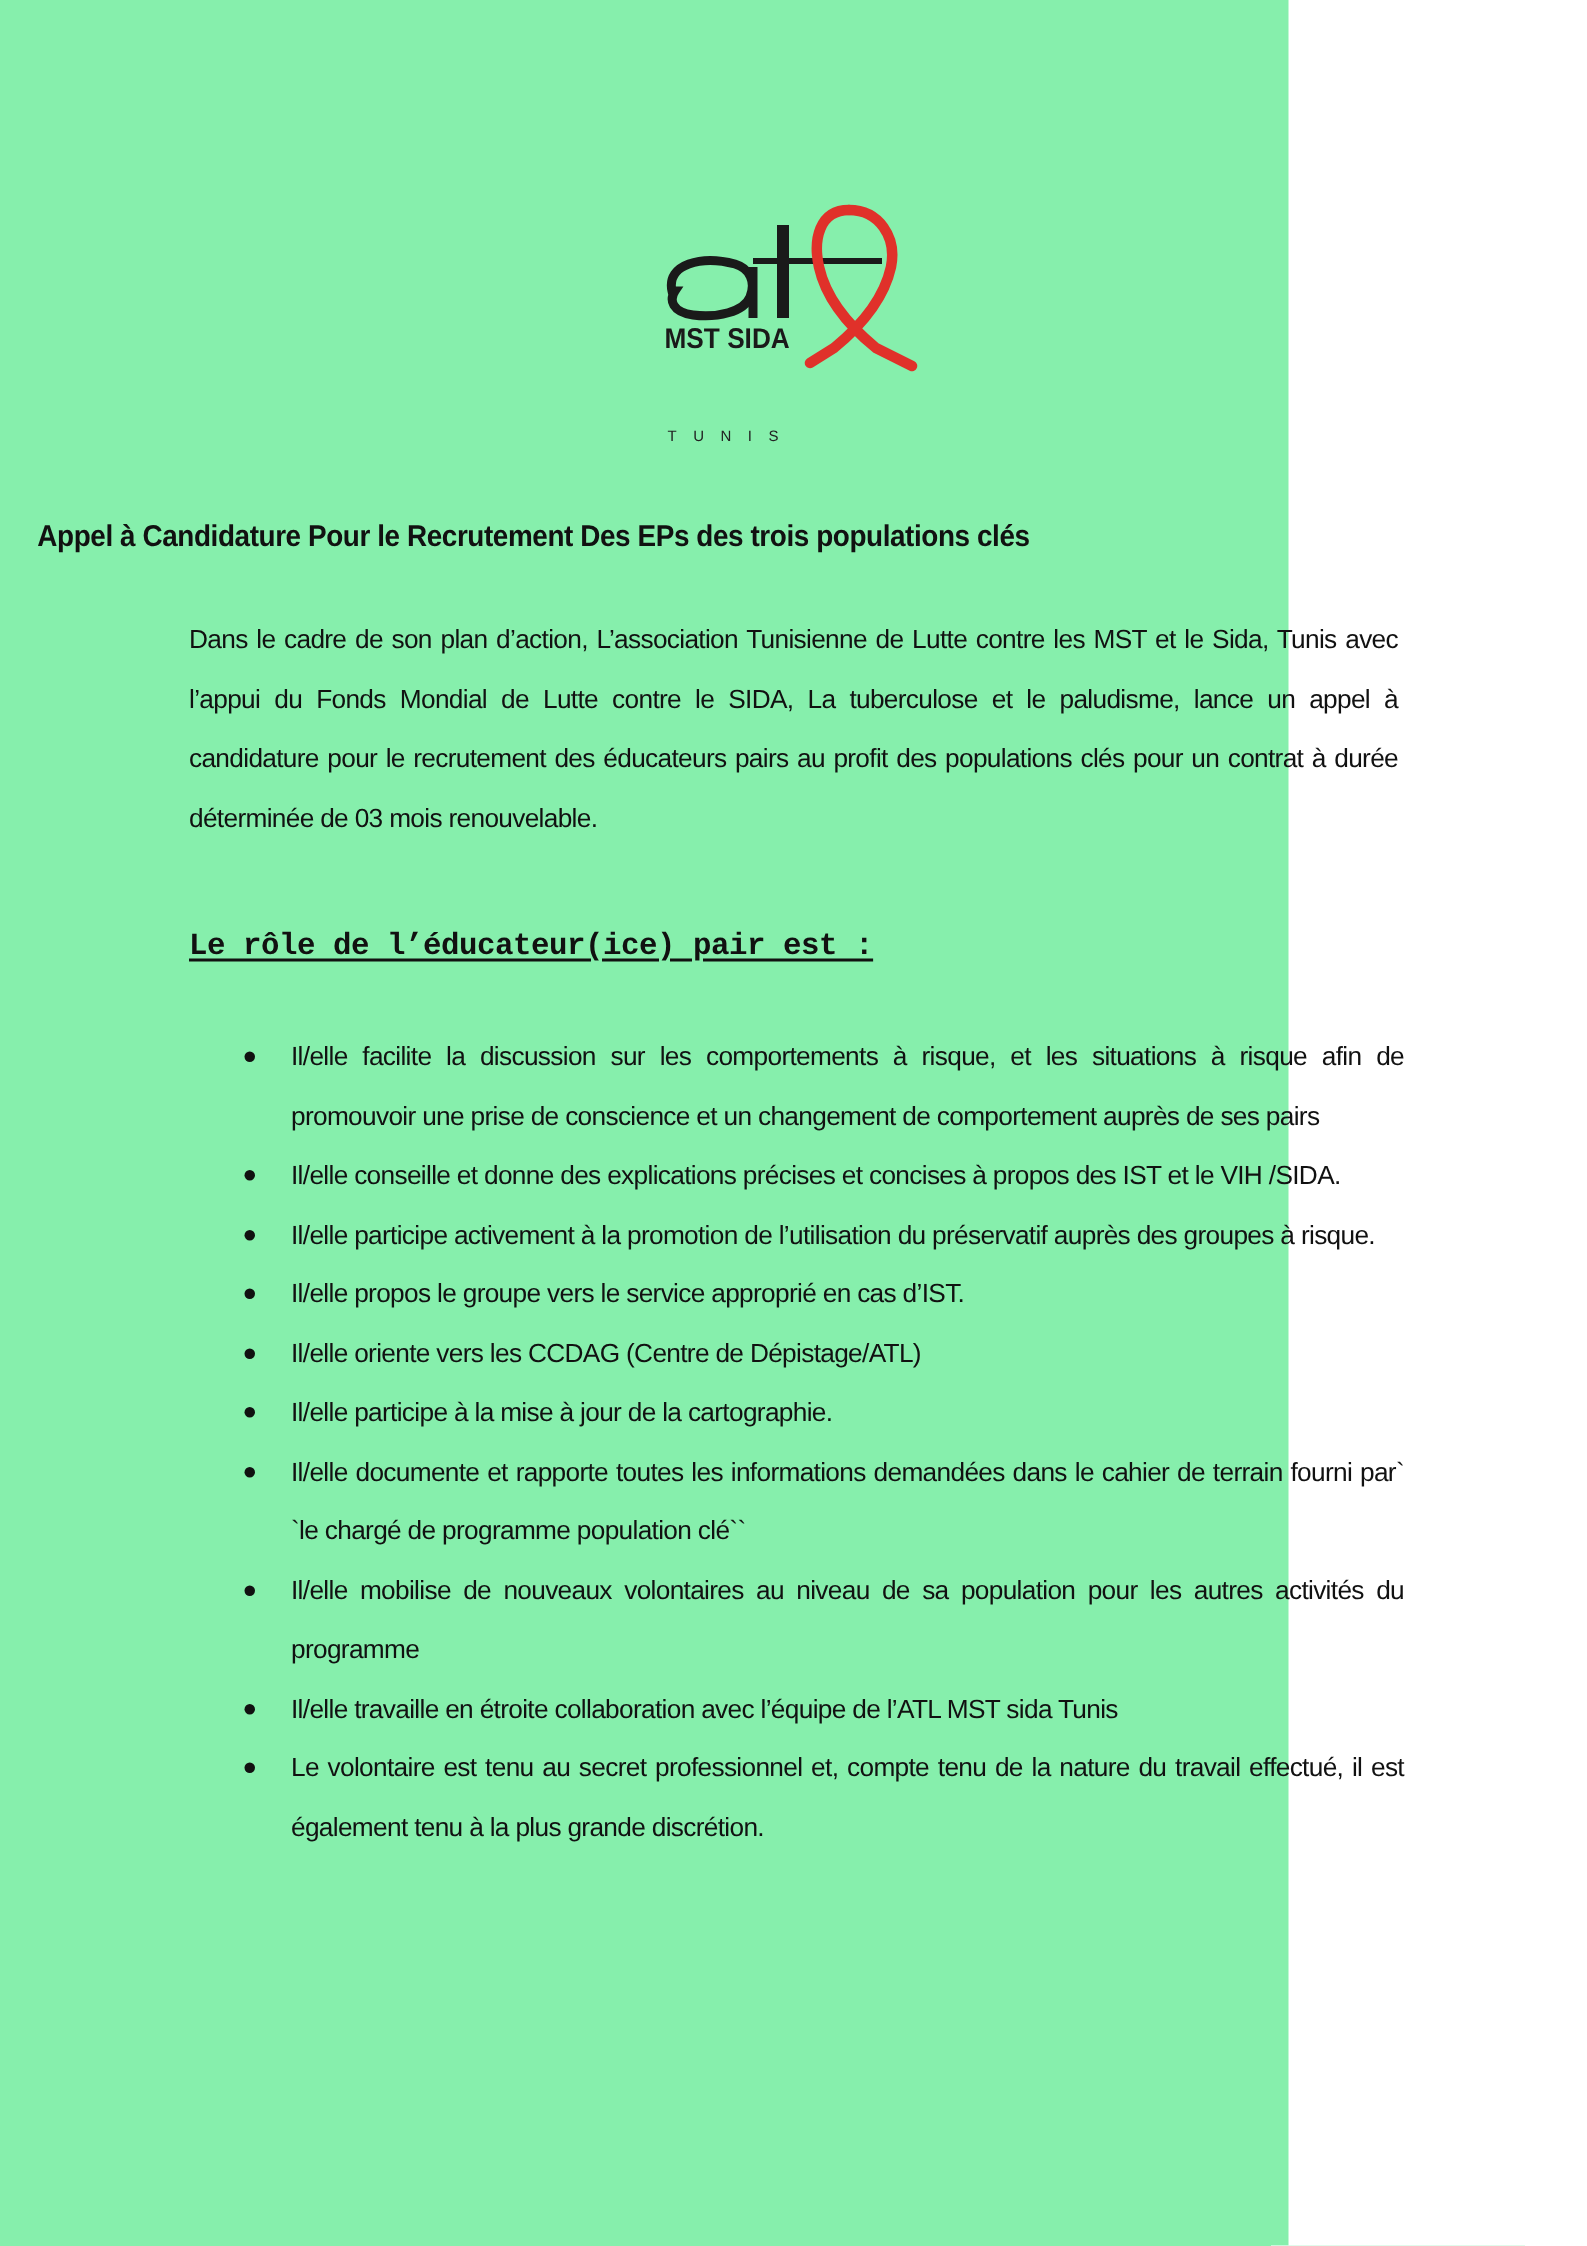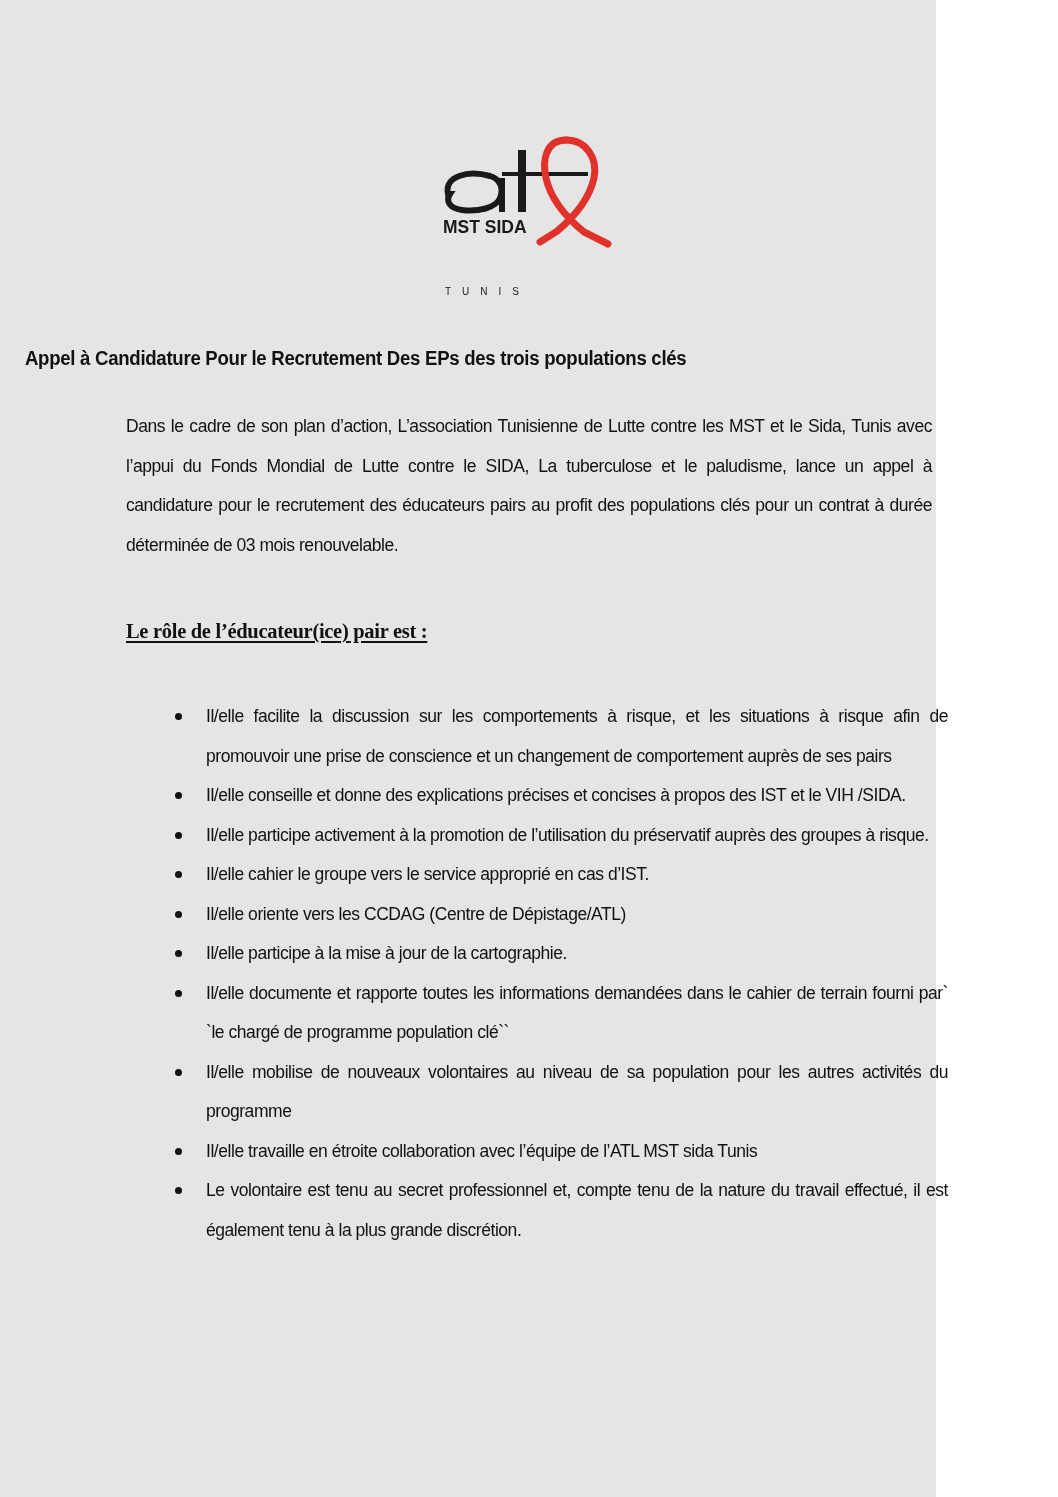--- a/index.html
+++ b/index.html
@@ -11,23 +11,23 @@
       width: 1058px;
       height: 1497px;
       position: relative;
       overflow: hidden;
       font-family: "Liberation Sans Narrow", "Liberation Sans", sans-serif;
       color: #111111;
     }
     .page {
       position: absolute;
       left: 0; top: 0;
-      width: 936px;
+      width: 859px;
       height: 1497px;
-      background: #e5e5e5;
+      background: #86efac;
     }
     
     .logo {
       position: absolute;
       left: 438px;
       top: 132px;
       width: 180px;
       height: 130px;
     }
     .logo svg { display: block; }
@@ -84,37 +84,37 @@
       letter-spacing: -0.45px;
       color: #111;
       margin: 0;
     }
 
     
     .section-heading {
       position: absolute;
       left: 126px;
       top: 620px;
-      font-family: Liberation Serif, serif;
+      font-family: Liberation Mono, monospace;
       font-weight: bold;
       font-size: 20.5px;
       text-decoration: underline;
       text-underline-offset: 3px;
       letter-spacing: -0.3px;
       color: #111;
       margin: 0;
     }
 
     
     .roles {
       position: absolute;
       left: 190px;
       width: 742px;
       top: 681px;
-      margin: 16px;
+      margin: 4px;
       padding: 0;
       list-style: none;
       font-family: "Liberation Sans", sans-serif;
       font-size: 17.5px;
       line-height: 39.5px;
       letter-spacing: -0.45px;
       color: #111;
     }
     .roles li {
       position: relative;
@@ -165,21 +165,21 @@
   </h1>
 
   <p class="intro">Dans le cadre de son plan d’action, L’association Tunisienne de Lutte contre les MST et le Sida, Tunis avec l’appui du Fonds Mondial de Lutte contre le SIDA, La tuberculose et le paludisme, lance un appel à candidature pour le recrutement des éducateurs pairs au profit des populations clés pour un contrat à durée déterminée de 03 mois renouvelable.</p>
 
   <h2 class="section-heading">Le rôle de l’éducateur(ice) pair est :</h2>
 
   <ul class="roles">
     <li><span class="bullet"></span><span>Il/elle facilite la discussion sur les comportements à risque, et les situations à risque afin de promouvoir une prise de conscience et un changement de comportement auprès de ses pairs</span></li>
     <li><span class="bullet"></span><span>Il/elle conseille et donne des explications précises et concises à propos des IST et le VIH /SIDA.</span></li>
     <li><span class="bullet"></span><span>Il/elle participe activement à la promotion de l’utilisation du préservatif auprès des groupes à risque.</span></li>
-    <li><span class="bullet"></span><span>Il/elle cahier le groupe vers le service approprié en cas d’IST.</span></li>
+    <li><span class="bullet"></span><span>Il/elle propos le groupe vers le service approprié en cas d’IST.</span></li>
     <li><span class="bullet"></span><span>Il/elle oriente vers les CCDAG (Centre de Dépistage/ATL)</span></li>
     <li><span class="bullet"></span><span>Il/elle participe à la mise à jour de la cartographie.</span></li>
     <li><span class="bullet"></span><span>Il/elle documente et rapporte toutes les informations demandées dans le cahier de terrain fourni par` `le chargé de programme population clé``</span></li>
     <li><span class="bullet"></span><span>Il/elle mobilise de nouveaux volontaires au niveau de sa population pour les autres activités du programme</span></li>
     <li><span class="bullet"></span><span>Il/elle travaille en étroite collaboration avec l’équipe de l’ATL MST sida Tunis</span></li>
     <li><span class="bullet"></span><span>Le volontaire est tenu au secret professionnel et, compte tenu de la nature du travail effectué, il est également tenu à la plus grande discrétion.</span></li>
   </ul>
 
 </div>
 

